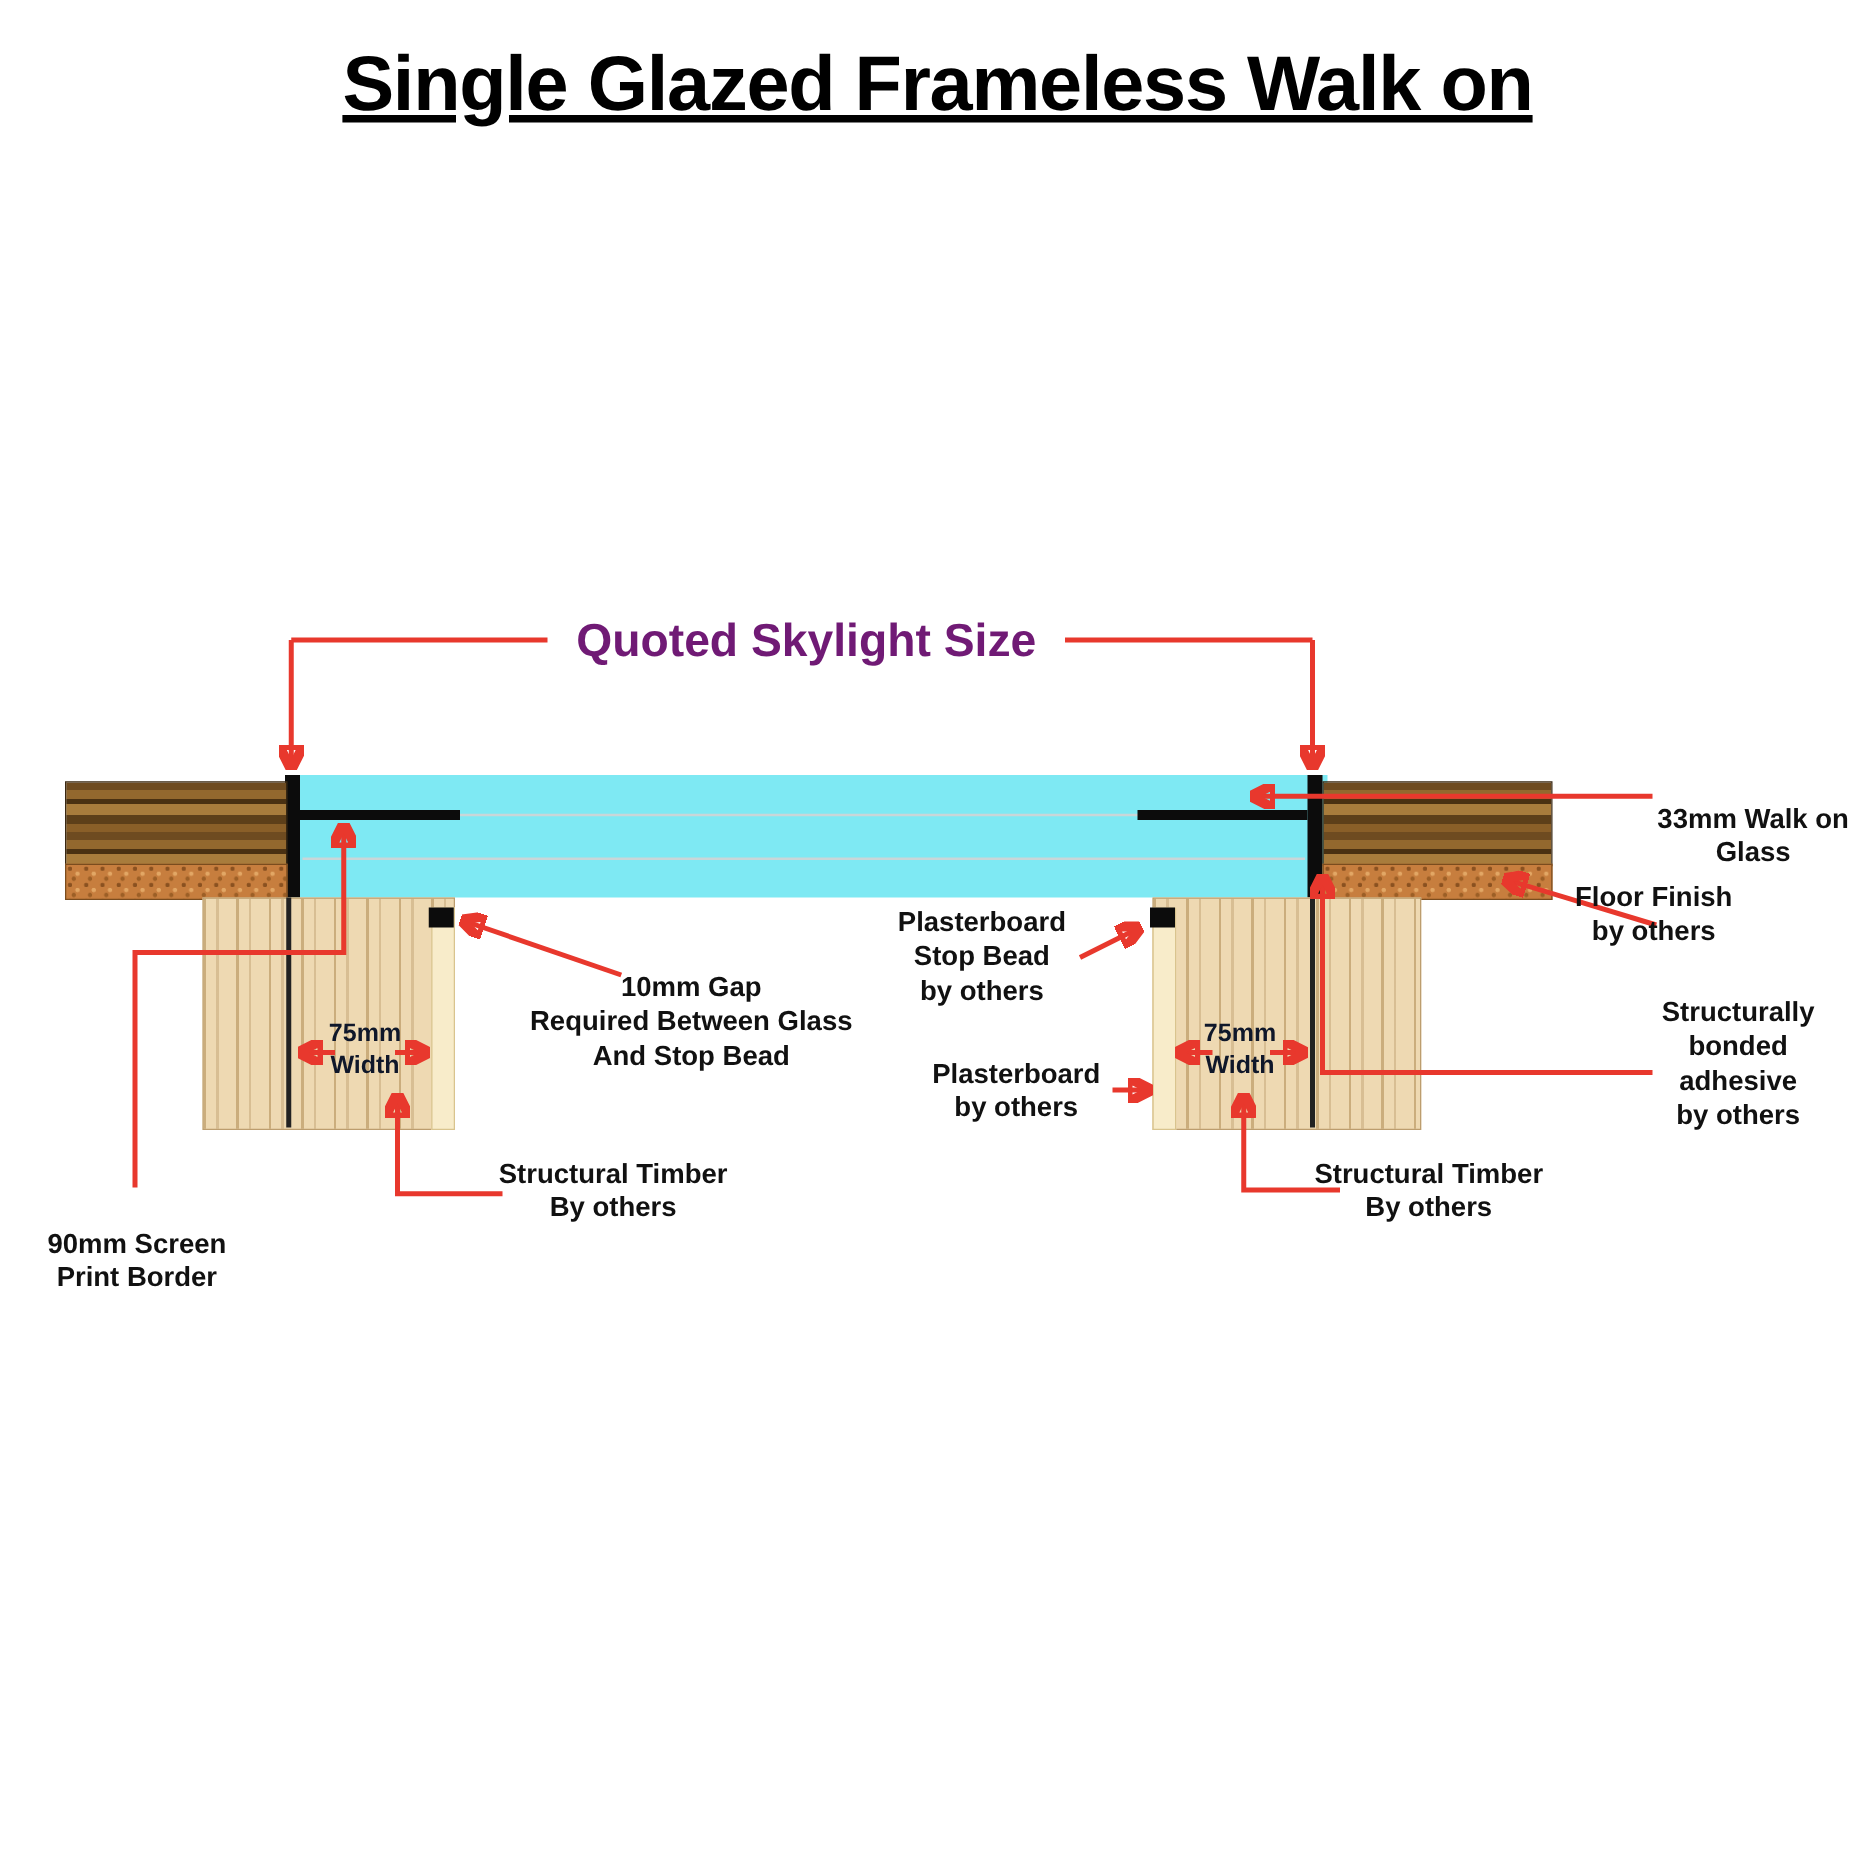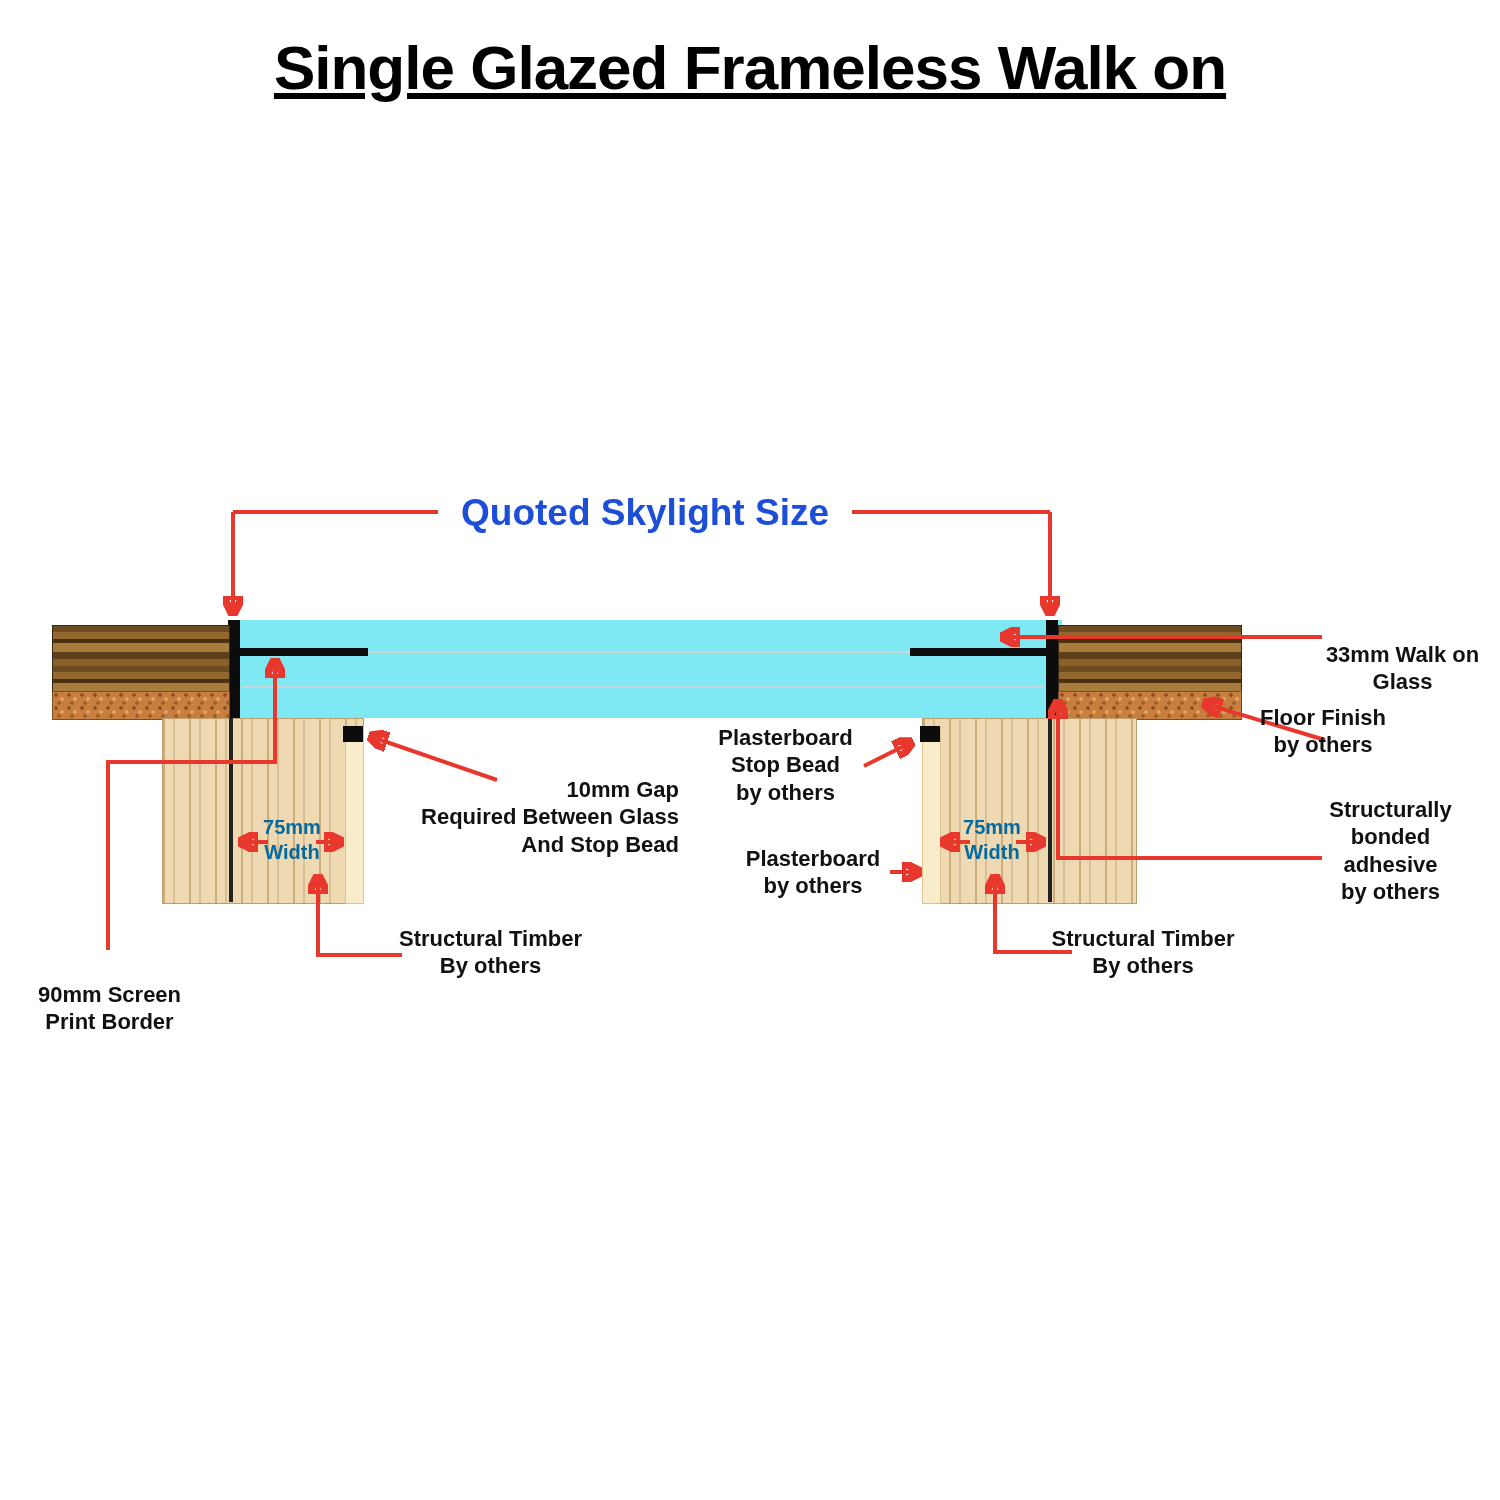--- a/index.html
+++ b/index.html
@@ -2,23 +2,23 @@
 <html><head>
 <meta charset="utf-8">
 <style>
   html,body{margin:0;padding:0;width:1500px;height:1500px;background:#ffffff;
     font-family:"Liberation Sans", sans-serif;position:relative;overflow:hidden;}
   .abs{position:absolute;}
   .title{position:absolute;top:32px;left:0;width:100%;margin:0;text-align:center;
     font-size:62px;font-weight:800;letter-spacing:-1px;color:#000;text-decoration:underline;}
   .lbl{position:absolute;font-weight:700;font-size:22px;line-height:1.24;color:#111;
     text-align:center;white-space:pre-line;}
-  .lbl.red{color:#0369a1;}
+  .lbl.red{color:#0f172a;}
   .quoted{position:absolute;top:492px;left:375px;width:540px;text-align:center;
-    font-size:37px;font-weight:800;color:#1d4ed8;white-space:pre-line;}
+    font-size:37px;font-weight:800;color:#701a75;white-space:pre-line;}
 
   
   .glass{left:230px;top:620px;width:832px;height:98px;background:#7ee9f3;}
   .lamline{height:2px;background:#c9d6d8;left:242px;width:802px;}
   .seal{width:12px;top:620px;height:98px;background:#0c0c0c;}
   .printbar{height:8px;top:648px;background:#0c0c0c;}
   .floorwood{top:625px;height:66px;border:1px solid #3a2812;
     background:repeating-linear-gradient(180deg,
       #6e4b20 0 6px,#93682e 6px 13px,#4a3112 13px 17px,
       #a87c3c 17px 26px,#5d3f19 26px 33px,#8a5f28 33px 40px);}
@@ -102,21 +102,21 @@
 by others</div>
   <div class="lbl" style="left:1308px;top:796px;width:165px;">Structurally
 bonded
 adhesive
 by others</div>
   <div class="lbl" style="left:703px;top:724px;width:165px;">Plasterboard
 Stop Bead
 by others</div>
   <div class="lbl" style="left:728px;top:845px;width:170px;">Plasterboard
 by others</div>
-  <div class="lbl" style="left:399px;top:776px;width:280px;text-align:right;">10mm Gap
+  <div class="lbl" style="left:413px;top:776px;width:280px;">10mm Gap
 Required Between Glass
 And Stop Bead</div>
   <div class="lbl red" style="left:248px;top:815px;width:88px;font-size:20px;">75mm
 Width</div>
   <div class="lbl red" style="left:948px;top:815px;width:88px;font-size:20px;">75mm
 Width</div>
   <div class="lbl" style="left:398px;top:925px;width:185px;">Structural Timber
 By others</div>
   <div class="lbl" style="left:1043px;top:925px;width:200px;">Structural Timber
 By others</div>

